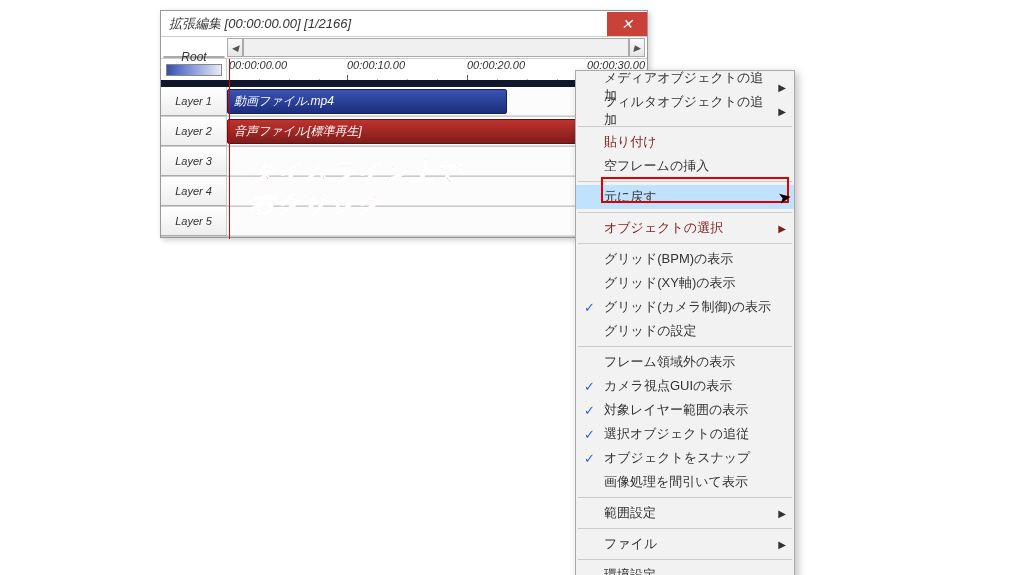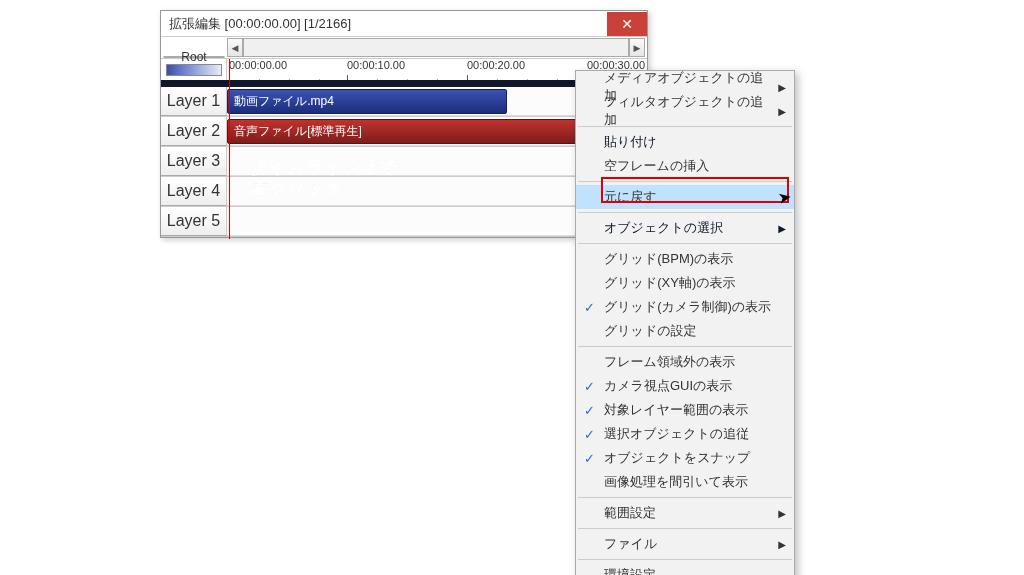--- a/index.html
+++ b/index.html
@@ -1,44 +1,44 @@
 <!DOCTYPE html>
 <html><head>
 <meta charset="utf-8">
 <style>
   * { box-sizing: border-box; margin: 0; padding: 0; }
   body { font-family: "Meiryo", "MS PGothic", sans-serif; font-size: 13px; background: #fff; width: 1024px; height: 575px; position: relative; color: #333; }
-  .window { position: absolute; left: 160px; top: 10px; width: 488px; border: 1px solid #999; background: #fff; box-shadow: 2px 2px 6px rgba(0,0,0,.2); }
+  .window { position: absolute; left: 160px; top: 10px; width: 488px; border: 1px solid #999; background: #fff; box-shadow: 2px 2px 6px rgba(0,0,0,.2); font-style: italic; }
   .titlebar { display: flex; align-items: center; background: #fff; border-bottom: 1px solid #ccc; height: 26px; }
   .titlebar .title { flex: 1; padding: 0 8px; font-size: 13px; color: #333; }
   .close-btn { width: 40px; height: 24px; background: #c94138; color: #fff; display: flex; align-items: center; justify-content: center; font-size: 14px; cursor: pointer; }
   .toolbar-row { display: flex; align-items: stretch; border-bottom: 1px solid #ccc; height: 22px; }
   .root-btn { width: 62px; border: 1px solid #aaa; border-radius: 2px; margin: 19px 2px; background: linear-gradient(#fafafa,#e6e6e6); display: flex; align-items: center; justify-content: center; font-size: 12px; }
   .scroll-left, .scroll-right { width: 16px; border: 1px solid #aaa; margin: 1px 0; background: linear-gradient(#fafafa,#e6e6e6); display: flex; align-items: center; justify-content: center; font-size: 9px; color: #555; }
   .scroll-right { margin-right: 2px; }
   .scroll-track { flex: 1; border: 1px solid #aaa; margin: 1px 0; background: #f0f0f0; }
   .ruler-row { display: flex; height: 28px; border-bottom: 7px solid #0f172a; }
   .scale-col { width: 66px; border-right: 1px solid #ccc; display: flex; align-items: center; justify-content: center; }
   .scale-bar { width: 56px; height: 12px; border: 1px solid #888; background: linear-gradient(90deg, #3b4ea8 0%, #6a7fd0 30%, #e8ecf6 100%); }
   .ruler { flex: 1; position: relative; background: #fff; overflow: hidden; }
   .tick-label { position: absolute; top: 0; font-size: 11px; color: #333; }
   .tick-major { position: absolute; top: 16px; width: 1px; height: 12px; background: #555; }
   .tick-minor { position: absolute; top: 20px; width: 1px; height: 8px; background: #aaa; }
   .playhead { position: absolute; top: 0; bottom: 0; width: 1px; background: #d00; z-index: 5; }
   .layer-row { display: flex; height: 30px; border-bottom: 1px solid #ccc; position: relative; }
-  .layer-head { width: 66px; border-right: 1px solid #ccc; border-bottom: 1px solid #aaa; background: linear-gradient(#fff,#eee); display: flex; align-items: center; justify-content: center; font-size: 16px; }
+  .layer-head { width: 66px; border-right: 1px solid #ccc; border-bottom: 1px solid #aaa; background: linear-gradient(#fff,#eee); display: flex; align-items: center; justify-content: center; font-size: 11px; }
   .layer-track { flex: 1; position: relative; background: #fcfcfc; }
   .layer-track::after { content:""; position:absolute; left:0; right:0; bottom:0; height:1px; background:#ddd; }
   .clip { position: absolute; top: 2px; bottom: 2px; border-radius: 2px; padding: 0 6px; display: flex; align-items: center; color: #fff; font-size: 12px; overflow: hidden; white-space: nowrap; }
   .clip-video { left: 0; width: 280px; background: linear-gradient(#3a53b5,#1b2d7c); border: 1px solid #18205a; }
   .clip-audio { left: 0; width: 350px; background: linear-gradient(#c0322e,#7e1d1b); border: 1px solid #5a1412; }
-  .annotation { position: absolute; left: 250px; top: 156px; color: #e01a1a; font-weight: 800; font-size: 16px; line-height: 1.35; font-style: italic; letter-spacing: 2px; -webkit-text-stroke: 1px #fff; text-shadow: 0 0 2px #fff, 1px 1px 0 #fff; pointer-events: none; }
+  .annotation { position: absolute; left: 250px; top: 156px; color: #e01a1a; font-weight: 800; font-size: 24px; line-height: 1.35; font-style: italic; letter-spacing: 2px; -webkit-text-stroke: 1px #fff; text-shadow: 0 0 2px #fff, 1px 1px 0 #fff; pointer-events: none; }
   .ctxmenu { position: absolute; left: 575px; top: 70px; width: 220px; background: #f2f2f2; border: 1px solid #aaa; box-shadow: 3px 3px 8px rgba(0,0,0,.25); padding: 4px 0; }
   .menu-item { display: flex; align-items: center; height: 24px; padding: 0 22px 0 28px; font-size: 13px; color: #333; position: relative; cursor: pointer; }
-  .menu-item.disabled { color: #0f172a; cursor: default; }
+  .menu-item.disabled { color: #7f1d1d; cursor: default; }
   .menu-item .arrow { position: absolute; right: 8px; font-size: 10px; color: inherit; }
   .menu-item .check { position: absolute; left: 8px; font-size: 13px; color: #1e6bd6; }
   .menu-item.hover { background: #bfe3ff; text-align: center; }
   .menu-sep { height: 1px; background: #ccc; margin: 3px 2px; }
   .highlight-box { position: absolute; border: 2px solid #d00; pointer-events: none; }
   .highlight-1 { left: 601px; top: 177px; width: 188px; height: 26px; }
   .cursor { position: absolute; left: 778px; top: 188px; font-size: 16px; color: #000; pointer-events: none; transform: rotate(-10deg); }
 </style>
 </head>
 <body>

